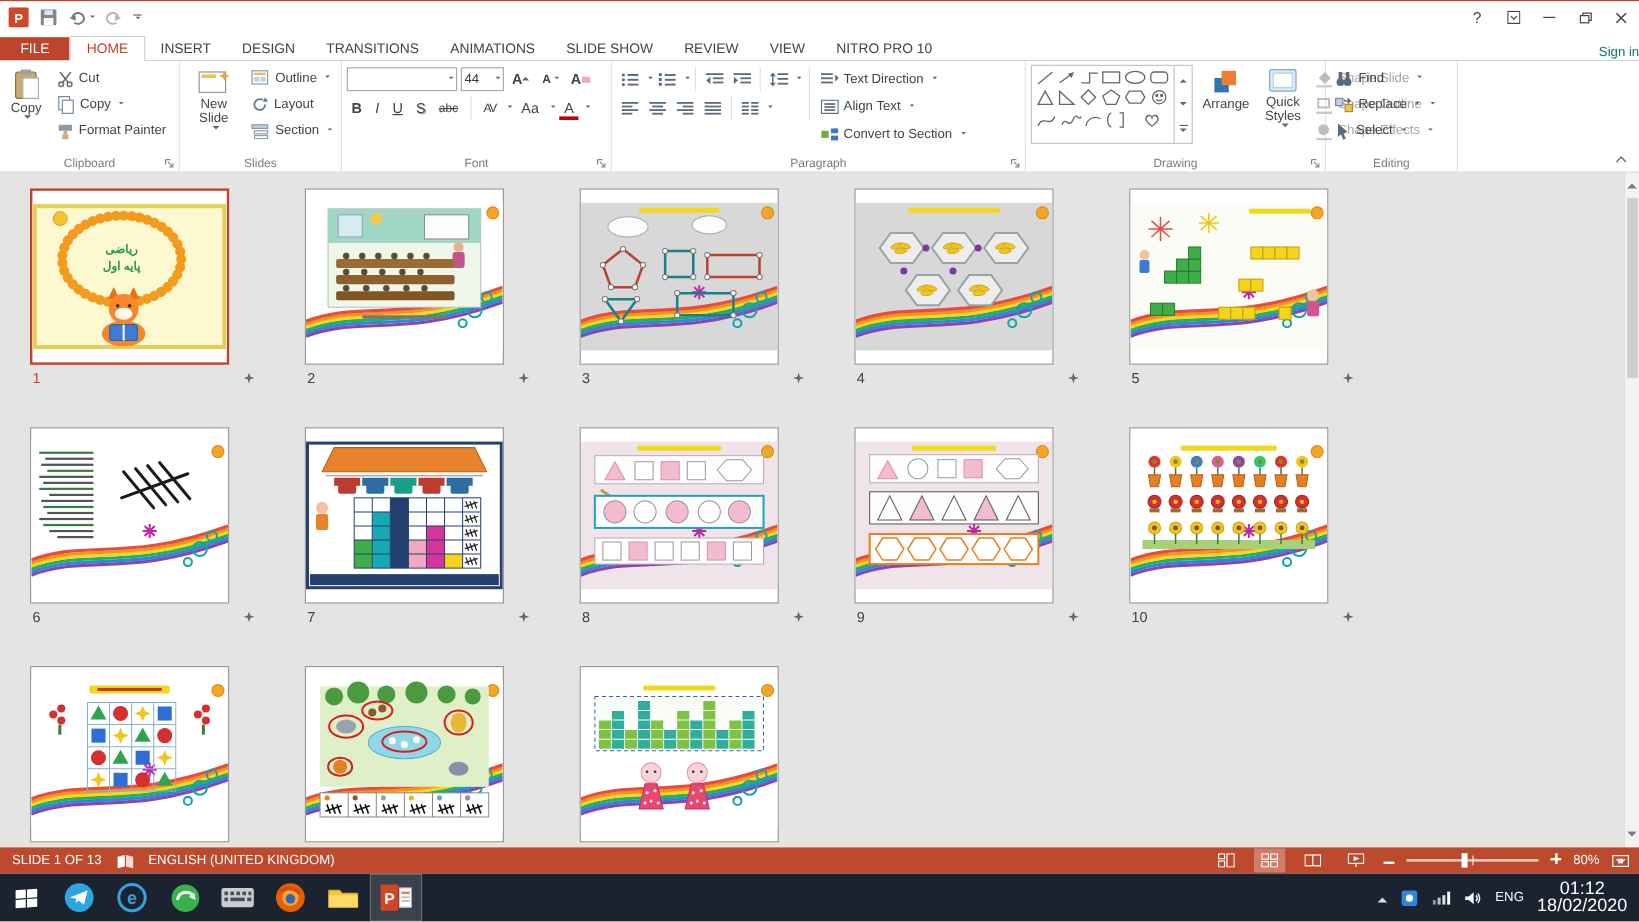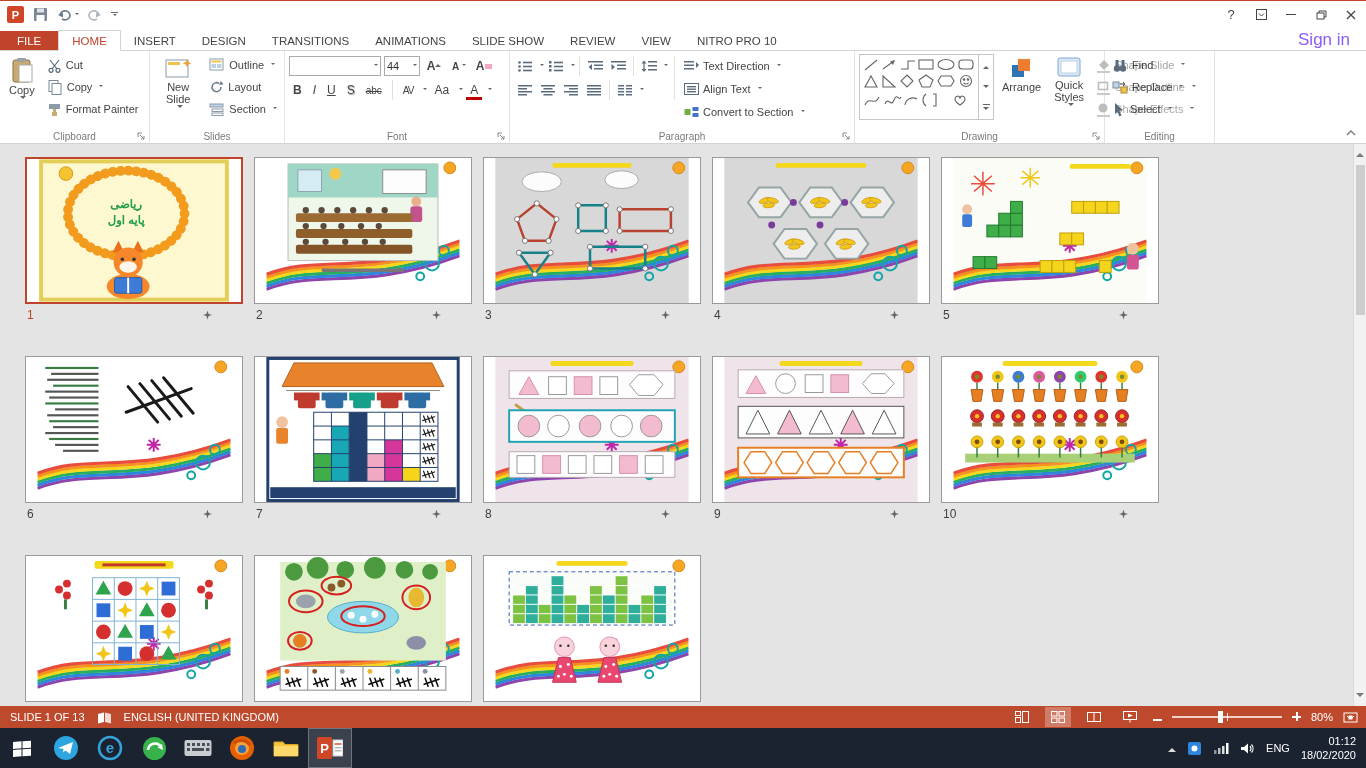--- a/index.html
+++ b/index.html
@@ -12,21 +12,21 @@
 .titlebar{height:28px;background:#fff;border-top:1px solid #C0432B;display:flex;align-items:center;position:relative}
 .qat{display:flex;align-items:center;gap:9px;padding-left:7px;z-index:2}
 .win-title{position:absolute;left:0;right:0;text-align:center;font-size:12px;color:#444}
 .win-controls{margin-left:auto;display:flex;height:100%;z-index:2}
 .win-btn{width:30px;height:100%;display:flex;align-items:center;justify-content:center;color:#444;font-size:13px;cursor:pointer}
 
 .tabrow{height:23px;display:flex;align-items:flex-end;background:#fff;border-bottom:1px solid #D4D4D4}
 .tab{padding:4px 13px 3px;font-size:11.5px;color:#444;cursor:pointer;white-space:nowrap}
 .tab.file{background:#C0432B;color:#fff;padding:4px 17px 3px}
 .tab.active{color:#C0432B;background:#fff;border:1px solid #D4D4D4;border-bottom:1px solid #fff;margin-bottom:-1px}
-.signin{margin-left:auto;padding-right:16px;font-size:17px;color:#8b5cf6;cursor:pointer}
+.signin{margin-left:auto;font-size:11px;color:#0f766e;cursor:pointer}
 
 .ribbon{height:93px;background:#fff;border-bottom:1px solid #D4D4D4;display:flex;position:relative}
 .rgroup{position:relative;border-right:1px solid #E4E4E4;padding:3px 4px 15px;display:flex;flex-direction:column}
 .glabel{position:absolute;bottom:1px;left:0;right:0;text-align:center;font-size:10px;color:#7A7A7A}
 .launcher{position:absolute;bottom:2px;right:3px;cursor:pointer}
 .grow{display:flex;gap:4px}
 .bb{display:flex;flex-direction:column;align-items:center;font-size:11px;color:#444;padding:3px 5px 0;cursor:pointer;text-align:center;line-height:12px}
 .minicol{display:flex;flex-direction:column;justify-content:flex-start}
 .sb{display:flex;align-items:center;gap:4px;font-size:11px;color:#444;height:22px;padding:0 3px;cursor:pointer;white-space:nowrap}
 .frow{display:flex;align-items:center;gap:3px;height:24px}
@@ -44,21 +44,21 @@
 .shapes-box{border:1px solid #C6C6C6;display:flex;background:#fff}
 .gal-arrows{width:15px;border-left:1px solid #C6C6C6;display:flex;flex-direction:column}
 .gal-arrows span{flex:1;display:flex;align-items:center;justify-content:center;cursor:pointer}
 .gal-arrows .bar{width:7px;border-top:1px solid #666;margin-bottom:1px}
 .dis .sb{color:#A6A6A6}
 .collapse-ribbon{position:absolute;right:8px;bottom:4px;width:14px;height:12px;display:flex;align-items:center;justify-content:center;cursor:pointer}
 
 .slides-area{position:relative;height:562px;background:#E4E4E4;overflow:hidden}
 .sgrid{display:grid;grid-template-columns:repeat(5,197px);column-gap:32px;row-gap:32px;padding:13px 0 0 25px}
 .cell{width:197px}
-.thumb{width:218px;height:147px;background:#fff;border:1px solid #9A9A9A;cursor:pointer}
+.thumb{width:166px;height:147px;background:#fff;border:1px solid #9A9A9A;cursor:pointer}
 .thumb.sel{border:2px solid #C0432B}
 .thumb svg{width:100%;height:100%}
 .cap{display:flex;justify-content:space-between;align-items:center;height:20px;padding:2px 10px 0 2px;font-size:12px;color:#404040}
 .cap .num.selnum{color:#C0432B}
 .star4{width:9px;height:9px;background:#666;clip-path:polygon(50% 0,62% 38%,100% 50%,62% 62%,50% 100%,38% 62%,0 50%,38% 38%)}
 .vscroll{position:absolute;top:0;right:0;width:13px;height:100%;background:#F2F2F2;border-left:1px solid #DADADA;display:flex;flex-direction:column;align-items:center}
 .varrow{width:0;height:0;border:4px solid transparent;margin:5px 0}
 .varrow.up{border-bottom-color:#7A7A7A}
 .varrow.down{border-top-color:#7A7A7A;margin-top:auto}
 .vthumb{width:9px;height:150px;background:#CDCDCD;border-radius:1px;margin-top:3px}
@@ -75,21 +75,21 @@
 .zslider{position:relative;width:110px;height:12px;cursor:pointer}
 .ztrack{position:absolute;left:0;top:5px;width:100%;height:2px;background:rgba(255,255,255,.75)}
 .znotch{position:absolute;left:50%;top:2px;width:1px;height:8px;background:rgba(255,255,255,.85)}
 .zthumb{position:absolute;left:42%;top:0;width:5px;height:12px;background:#fff}
 
 .taskbar{height:40px;background:#1B2330;display:flex;align-items:stretch}
 .tb-btn{width:44px;display:flex;align-items:center;justify-content:center;cursor:pointer}
 .tb-btn.active-app{background:rgba(255,255,255,.14);box-shadow:inset 0 0 0 1px rgba(255,255,255,.28)}
 .tb-right{margin-left:auto;display:flex;align-items:center;gap:11px;padding-right:10px;color:#fff}
 .tb-lang{font-size:11px;cursor:pointer}
-.tb-clock{font-size:11px;line-height:14px;text-align:right;cursor:pointer}
+.tb-clock{font-size:15px;line-height:14px;text-align:center;cursor:pointer}
 .chev-up{width:0;height:0;border:4px solid transparent;border-bottom-color:#ddd;cursor:pointer}
 </style>
 </head>
 <body>
 
 <svg width="0" height="0" style="position:absolute">
 <defs>
 <symbol id="deco" viewBox="0 0 196 147">
   <g fill="none" stroke-width="3.2">
     <path d="M0,133 C55,112 95,136 196,99" stroke="#8E44AD"></path>

